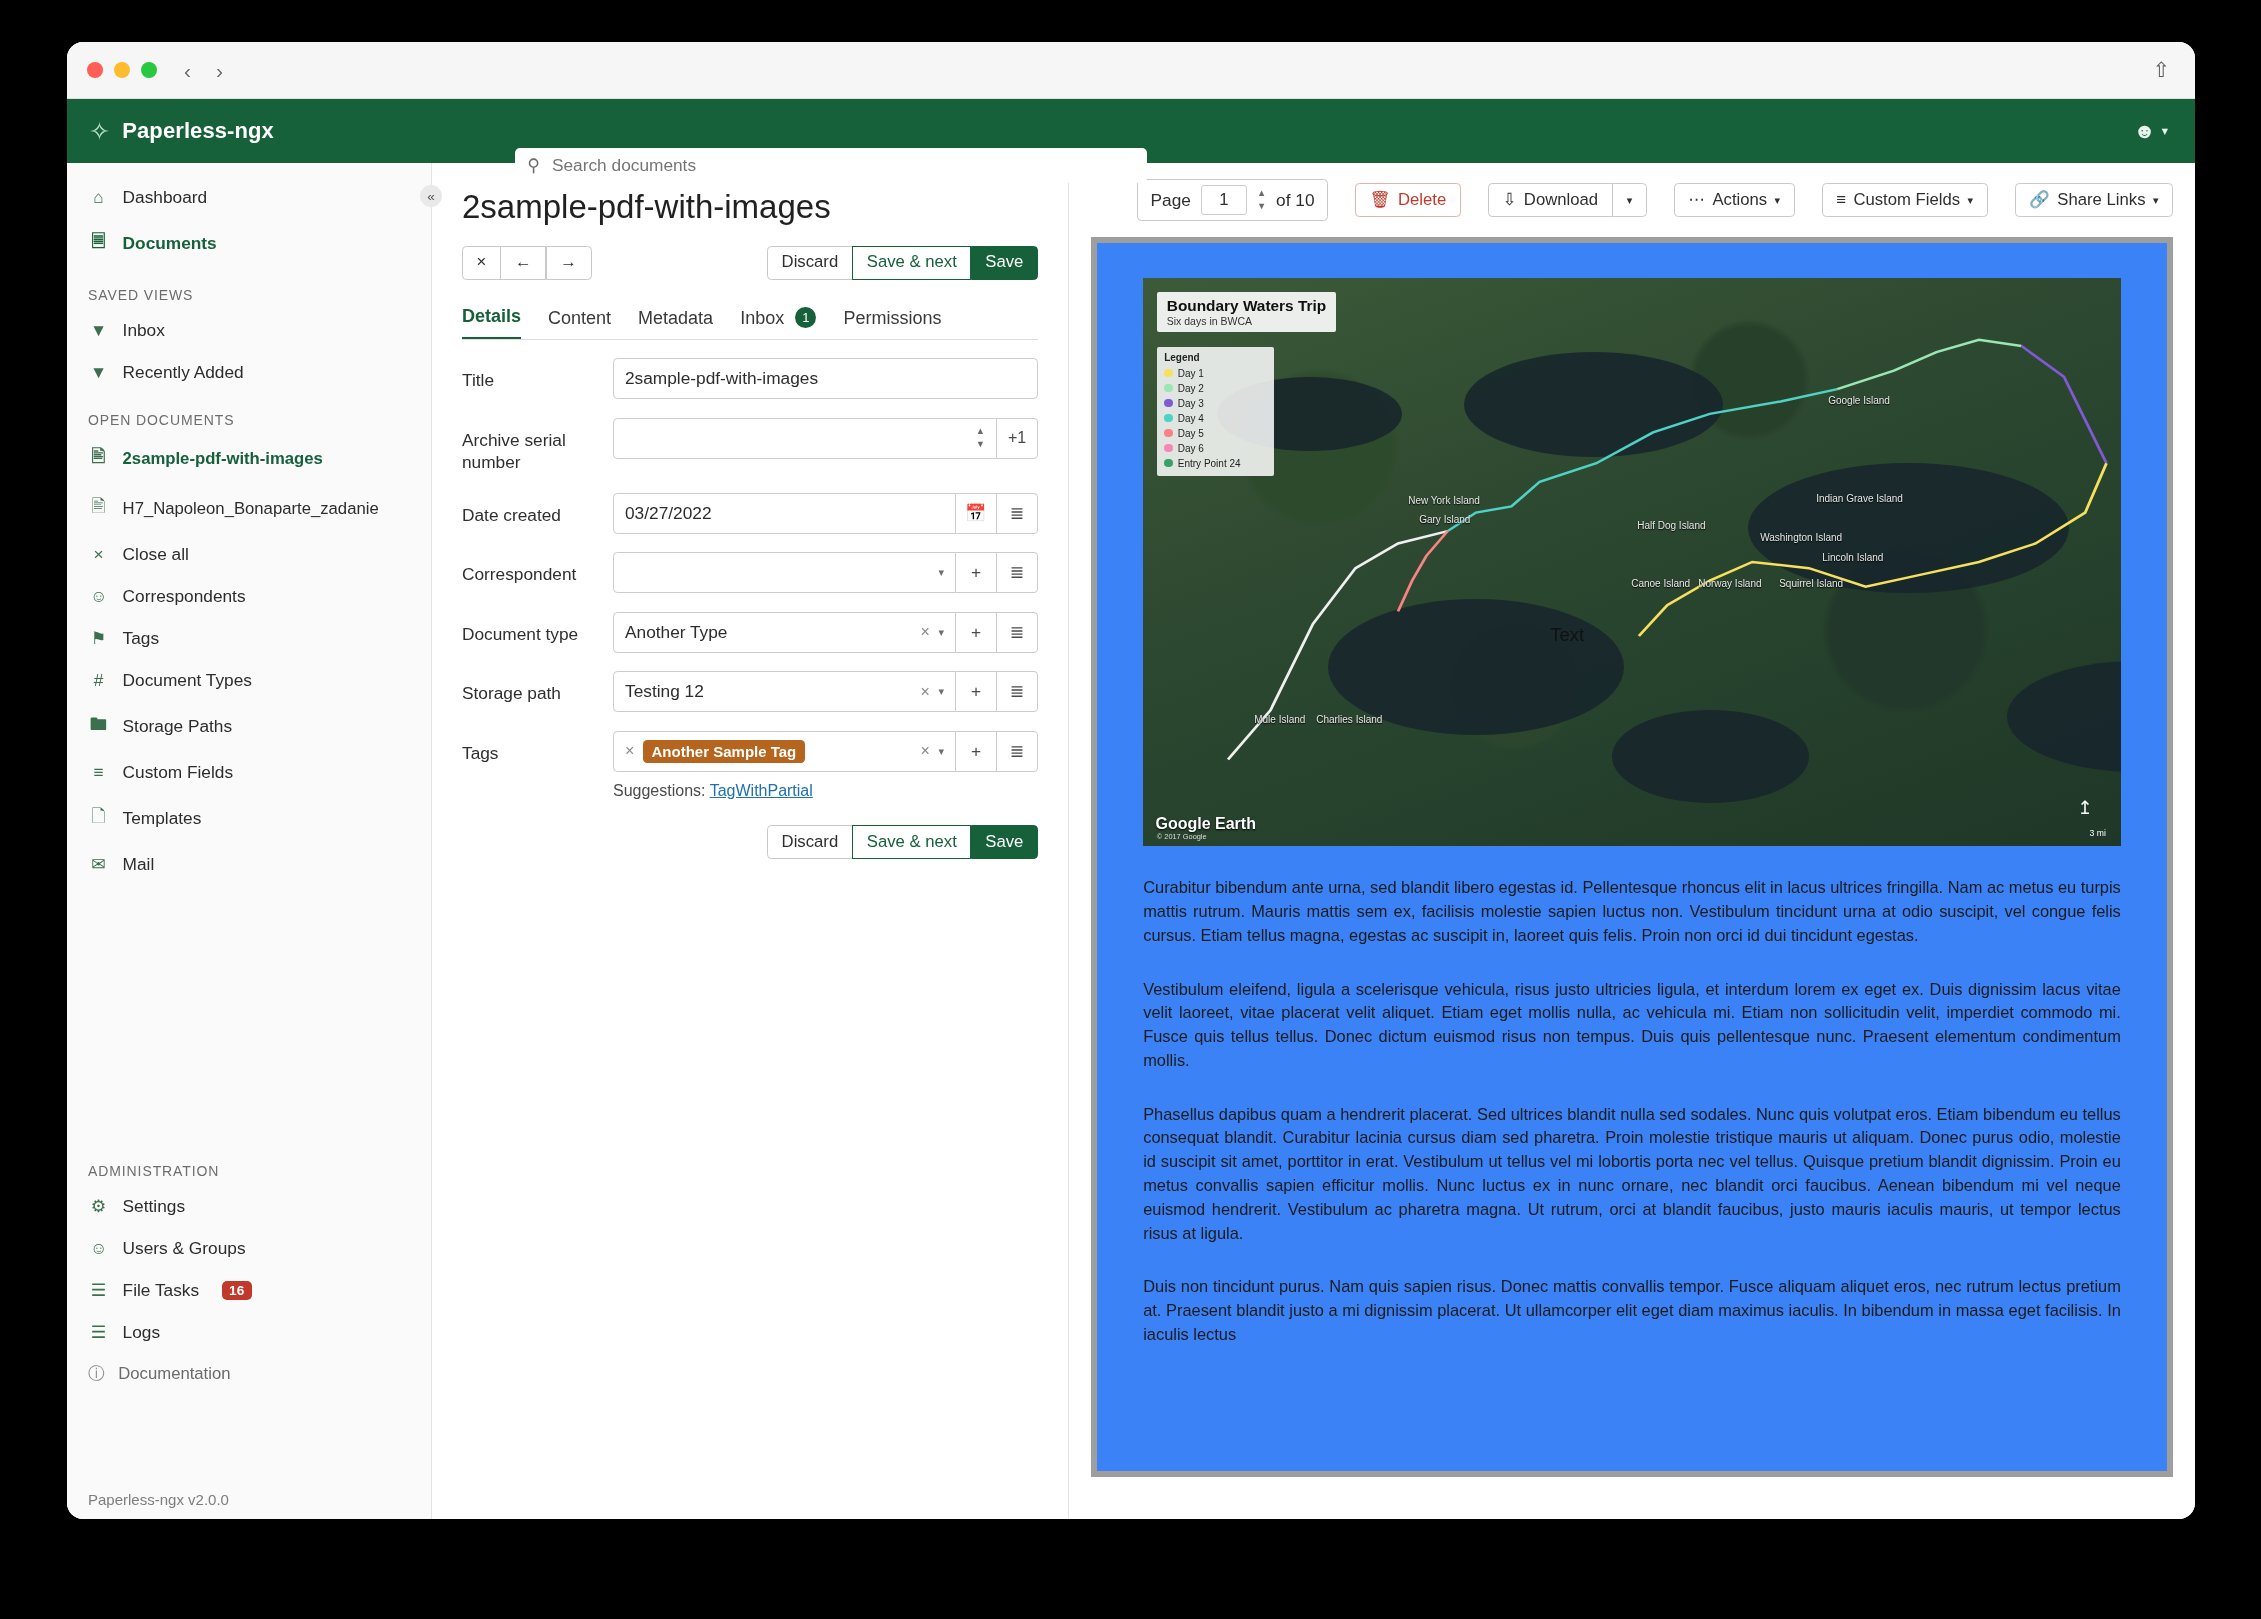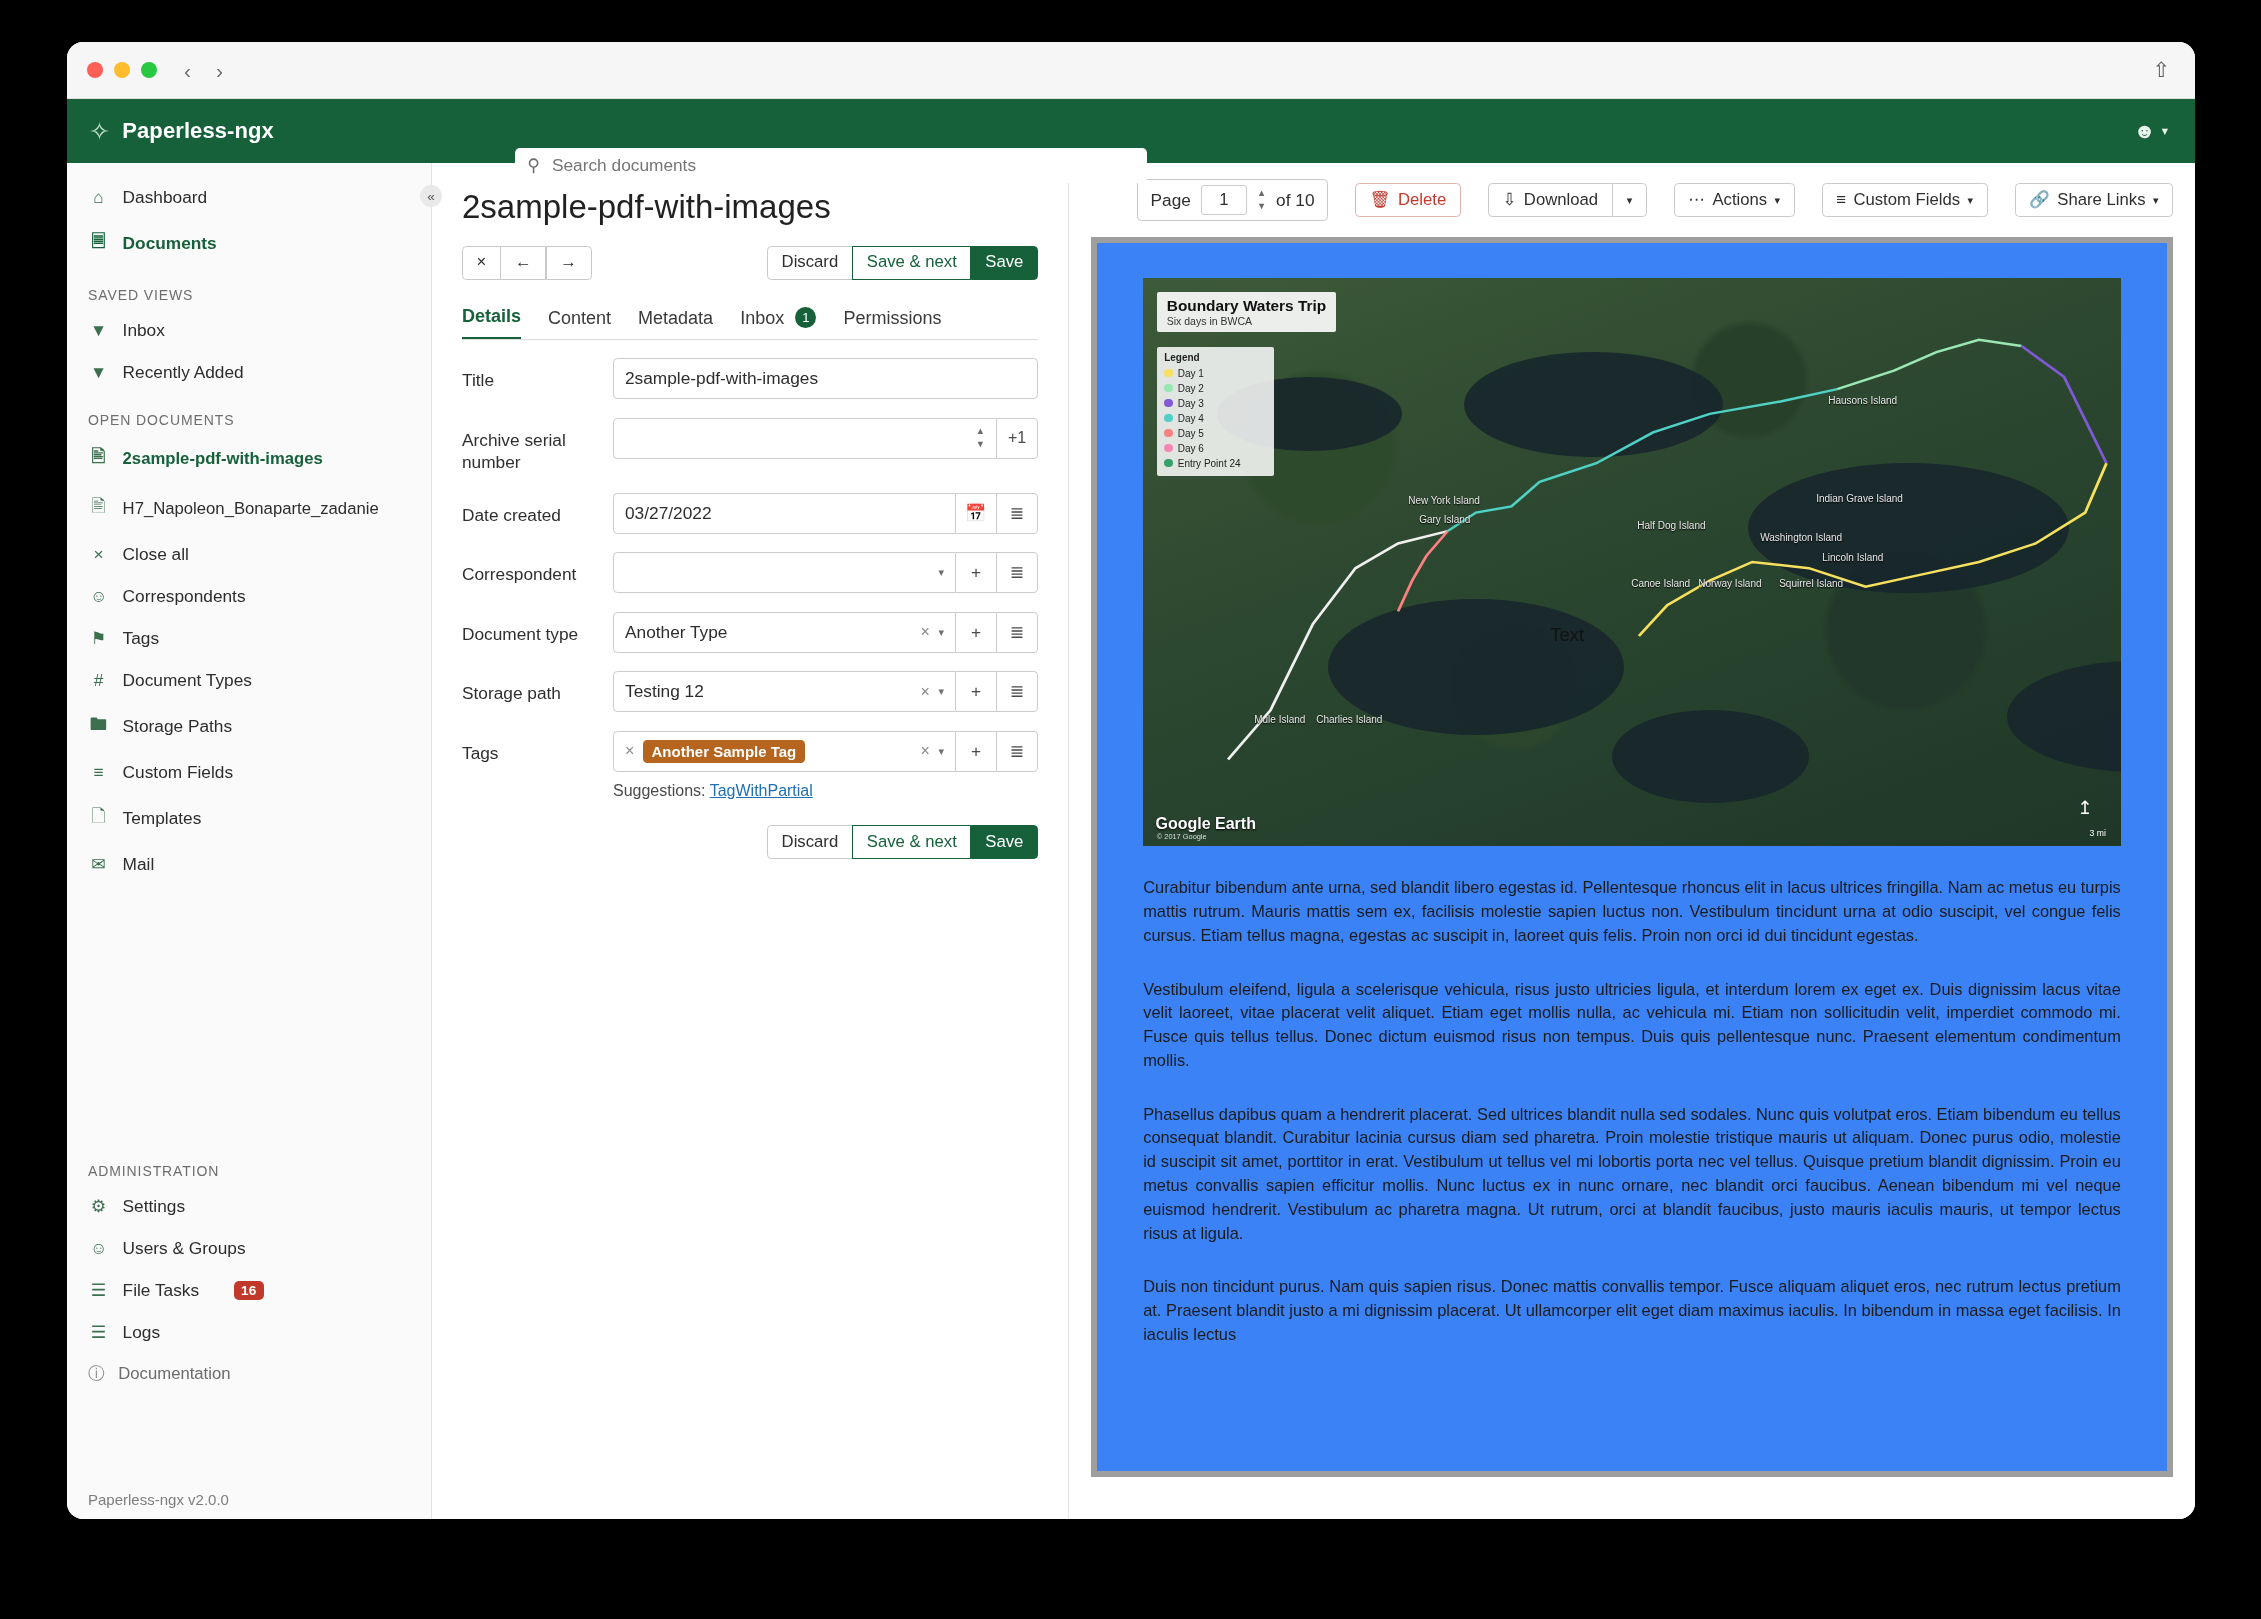--- a/index.html
+++ b/index.html
@@ -105,21 +105,21 @@
   .side-head {
     padding: 18.5px 21px 6.2px 21px;
     font-size: 14px; letter-spacing: 0.9px;
     color: #6d6d6d; text-transform: uppercase;
   }
   .doc-item { font-size: 16.7px; }
   .doc-item.open { color: #16613a; font-weight: bold; }
   .badge-red {
     background: #c0392b; color: #fff;
     border-radius: 5px; font-size: 13.6px;
-    padding: 1.9px 7.4px; margin-left: 21px; font-weight: bold; text-align: right;
+    padding: 1.9px 7.4px; margin-left: 9px; font-weight: bold; text-align: right;
   }
   #sidebar-collapse {
     position: absolute; right: -11px; top: 22px;
     width: 22px; height: 22px; border-radius: 50%;
     background: #e9e9e9; color: #555;
     display: flex; align-items: center; justify-content: center;
     font-size: 13.6px;
   }
   #version {
     position: absolute; bottom: 11px; left: 21px;
@@ -647,21 +647,21 @@
                 <div class="lrow">
                     <span class="sw" style="background:#f687b3"></span>
                     <span>Day 6</span>
                   </div>
                 <div class="lrow">
                     <span class="sw" style="background:#38a169"></span>
                     <span>Entry Point 24</span>
                   </div>
               </div>
 
-              <span class="mlabel" style="left:685px;top:117px">Hausons Island</span>
+              <span class="mlabel" style="left:685px;top:117px">Google Island</span>
               <span class="mlabel" style="left:265px;top:217px">New York Island</span>
               <span class="mlabel" style="left:276px;top:236px">Gary Island</span>
               <span class="mlabel" style="left:673px;top:215px">Indian Grave Island</span>
               <span class="mlabel" style="left:494px;top:242px">Half Dog Island</span>
               <span class="mlabel" style="left:617px;top:254px">Washington Island</span>
               <span class="mlabel" style="left:679px;top:274px">Lincoln Island</span>
               <span class="mlabel" style="left:488px;top:300px">Canoe Island</span>
               <span class="mlabel" style="left:555px;top:300px">Norway Island</span>
               <span class="mlabel" style="left:636px;top:300px">Squirrel Island</span>
               <span class="mlabel" style="left:111px;top:436px">Mule Island</span>

